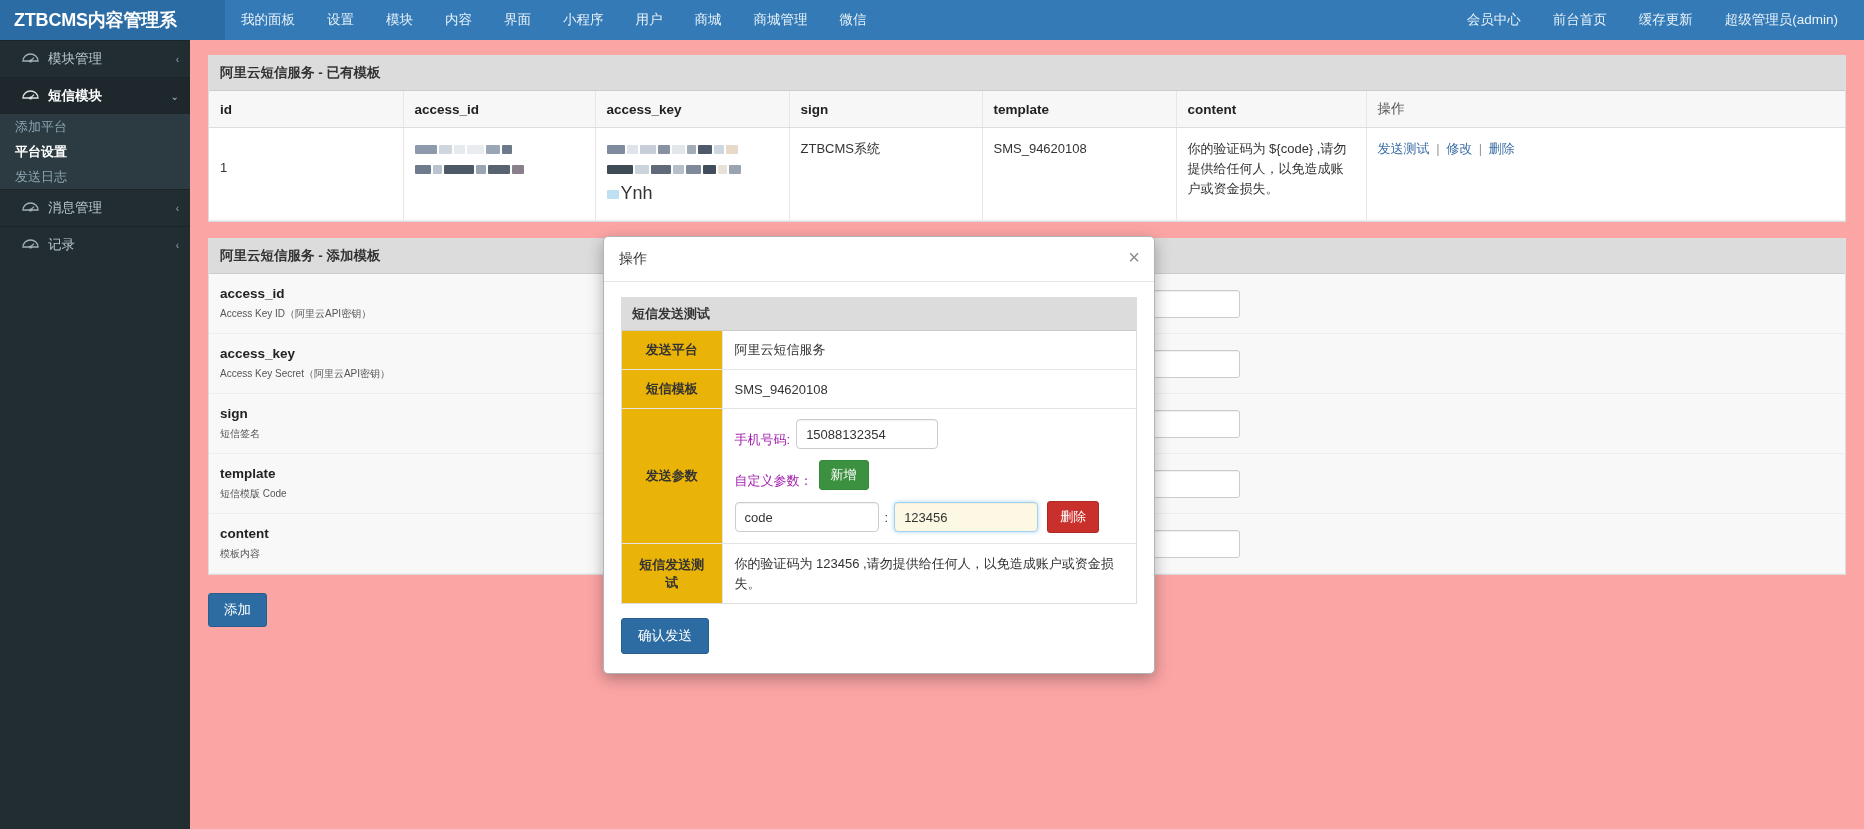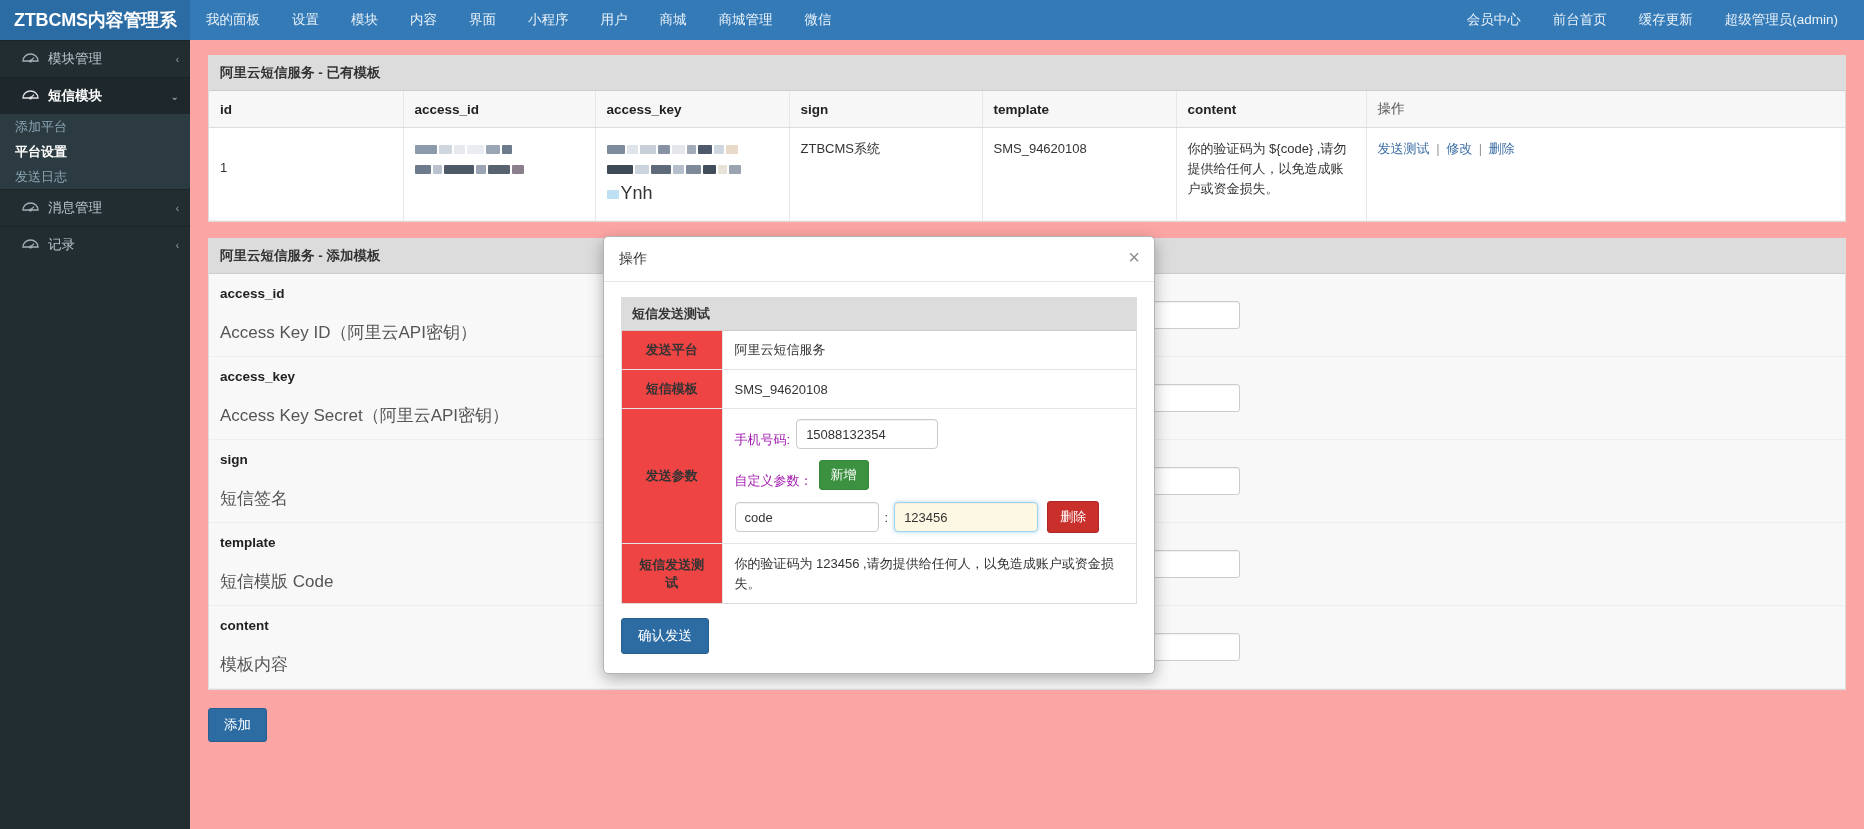--- a/index.html
+++ b/index.html
@@ -15,21 +15,21 @@
 
   
   #topbar {
     position: absolute; top: 0; left: 0;
     width: 1864px; height: 40px;
     background: #337ab7;
     display: flex; align-items: stretch;
     z-index: 50;
   }
   #brand {
-    width: 190px;
+    width: 225px;
     background: #2c6ca4;
     color: #ffffff;
     font-size: 18px;
     font-weight: bold;
     display: flex; align-items: center;
     padding-left: 14px;
     letter-spacing: -0.2px;
     white-space: nowrap;
     overflow: hidden;
   }
@@ -147,21 +147,21 @@
   table.form { width: 100%; border-collapse: collapse; table-layout: fixed; }
   table.form td {
     border-bottom: 1px solid #eee;
     padding: 12px 11px;
     vertical-align: middle;
     background: #f8f8f8;
   }
   td.fl { width: 680px; }
   td.fv { background: #fff; }
   .f-name { font-weight: bold; font-size: 13.5px; color: #222; }
-  .f-desc { font-size: 17px; color: #555; margin-top: 20px; }
+  .f-desc { font-size: 10px; color: #555; margin-top: 6px; }
   .f-input {
     width: 340px; height: 28px;
     border: 1px solid #ccc; border-radius: 3px;
     background: #fff;
     padding: 3px 8px;
     font-size: 13px;
     font-family: "Liberation Sans", sans-serif;
     color: #333;
     box-shadow: inset 0 1px 1px rgba(0,0,0,.06);
   }
@@ -220,21 +220,21 @@
   table.mtable { width: 100%; border-collapse: collapse; table-layout: fixed; }
   table.mtable td {
     border-bottom: 1px solid #e4e4e4;
     padding: 10px 12px;
     font-size: 13px;
     vertical-align: middle;
   }
   table.mtable tr:last-child td { border-bottom: none; }
   td.mlabel {
     width: 100px;
-    background: #ef4444;
+    background: #eab308;
     border-right: 1px solid #e4e4e4;
     font-weight: bold;
     color: #333;
     text-align: center;
   }
   td.mval { background: #fff; color: #333; }
   .row-line { display: flex; align-items: center; }
   .row-line + .row-line { margin-top: 11px; }
   .inline-label { font-size: 13px; color: #a21caf; margin-right: 6px; white-space: nowrap; margin-top: 12px; }
   .m-input {

